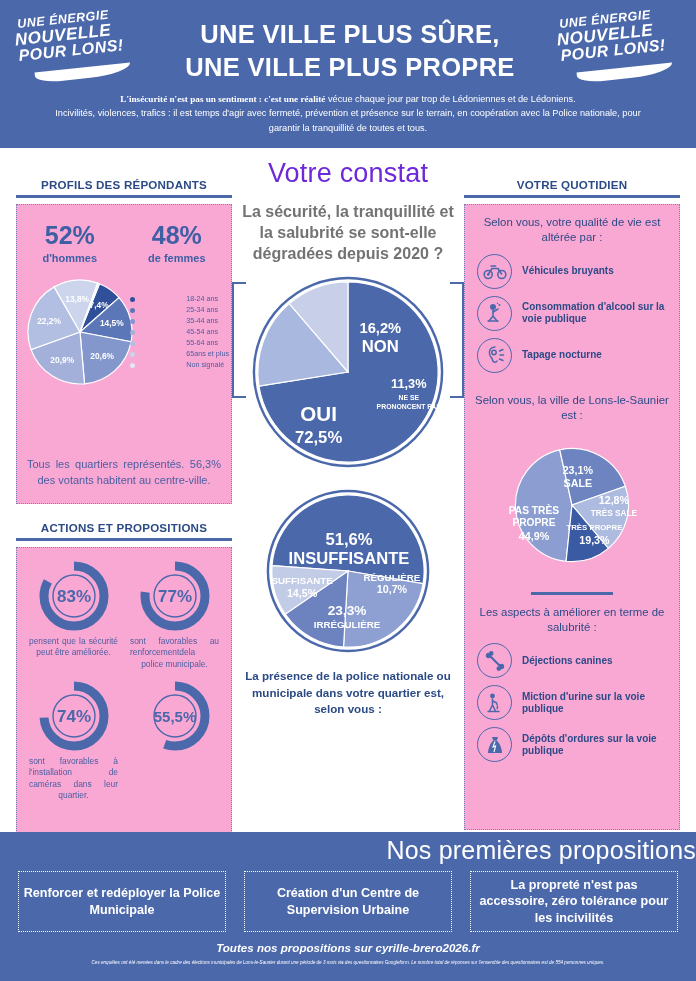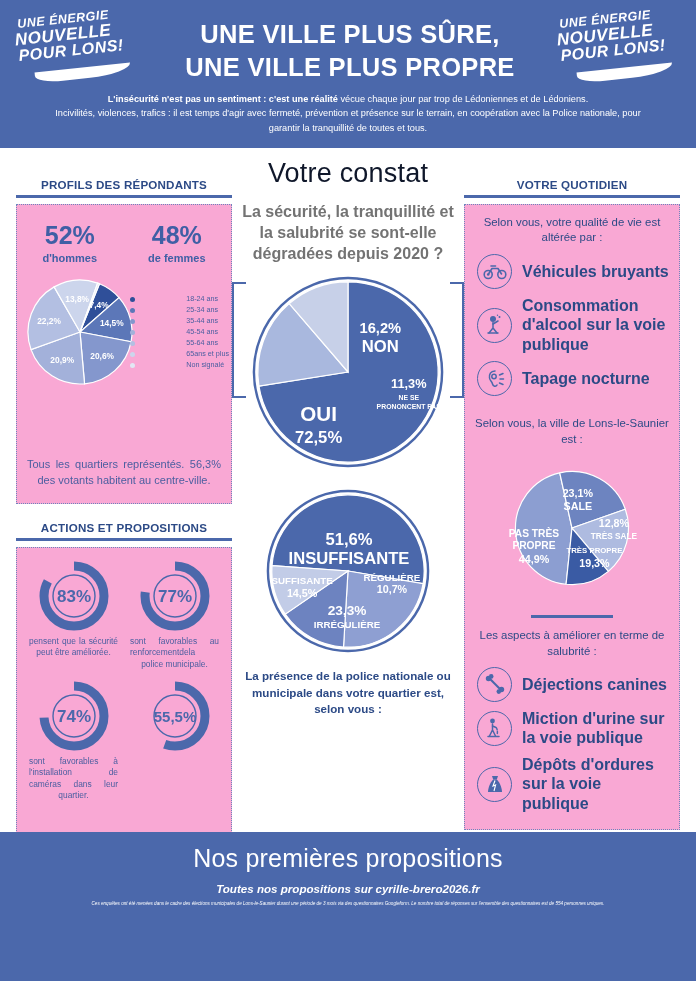--- a/index.html
+++ b/index.html
@@ -37,21 +37,21 @@
   }
   .header-title {
     position: absolute; left: 150px; top: 18px; width: 400px;
     text-align: center; font-size: 25.5px; font-weight: bold;
     line-height: 1.3; letter-spacing: .3px;
   }
   .header-sub {
     position: absolute; left: 40px; top: 92px; width: 616px;
     text-align: center; font-size: 9.2px; line-height: 1.55;
   }
-  .header-sub b { font-weight: bold; }
+  .header-sub b { font-weight: bold; font-family: Liberation Serif, serif; }
 
   
   .sec-title {
     font-size: 11.6px; font-weight: bold; color: #2c4a86;
     letter-spacing: .2px; text-align: center; padding-bottom: 4px;
     border-bottom: 3px solid #4b68ab;
   }
   .dashbox {
     border: 1.6px dotted #6f86bd;
     background: #f9a8d4;
@@ -86,21 +86,21 @@
   .panel-actions { margin-top: 6px; height: 290px; padding: 8px 6px 6px; }
   .gauges { display: flex; flex-wrap: wrap; }
   .gauge-cell { width: 50%; text-align: center; margin-bottom: 6px; }
   .gauge-cap {
     font-size: 8.4px; color: #4a5ea0; line-height: 1.35; padding: 0 6px;
     text-align: justify; text-align-last: center;
   }
 
   
   .col-center { position: absolute; left: 240px; top: 158px; width: 216px; text-align: center; }
-  .votre-constat { font-size: 27px; color: #0f172a; letter-spacing: .2px; }
+  .votre-constat { font-size: 27px; color: #6d28d9; letter-spacing: .2px; }
   .q-main {
     font-size: 16px; font-weight: bold; color: #737373;
     line-height: 1.32; margin-top: 12px;
   }
   .pie-big { margin: 10px auto 0; position: relative; width: 196px; height: 196px; }
   .pie-mid { margin: 18px auto 0; position: relative; width: 166px; height: 166px; }
   .q-sub {
     font-size: 11.6px; font-weight: bold; color: #2c4a86;
     line-height: 1.42; margin-top: 14px;
   }
@@ -113,34 +113,34 @@
     font-size: 11.4px; font-weight: normal; color: #2c4a86;
     text-align: center; line-height: 1.35; margin-bottom: 8px;
   }
   .icon-row { display: flex; align-items: center; margin: 7px 0 7px 4px; }
   .icon-circle {
     width: 35px; height: 35px; border-radius: 50%;
     border: 1.6px solid #4b68ab; flex: none;
     display: flex; align-items: center; justify-content: center;
   }
   .icon-text {
-    font-size: 16px; font-weight: bold; color: #2c4a86;
+    font-size: 10px; font-weight: bold; color: #2c4a86;
     margin-left: 10px; line-height: 1.22;
   }
   .divider-line {
     width: 82px; height: 3px; background: #4b68ab; margin: 10px auto;
   }
 
   
   .footer {
     position: absolute; left: 0; top: 832px; width: 696px; height: 149px;
     background: #4b68ab; color: #fff;
   }
   .footer-title {
-    text-align: center; font-size: 25px; padding-top: 12px; letter-spacing: .2px;
+    text-align: right; font-size: 25px; padding-top: 4px; letter-spacing: .2px;
   }
   .prop-row {
     display: flex; justify-content: space-between;
     padding: 6px 18px 0;
   }
   .prop-box {
     width: 208px; min-height: 56px;
     border: 1.6px dotted #ffffff;
     display: flex; align-items: center; justify-content: center;
     text-align: center; font-size: 12.6px; font-weight: bold;
@@ -449,17 +449,22 @@
           </svg>
         </div>
         <div class="icon-text">Dépôts d'ordures sur la voie publique</div>
       </div>
 
     </div>
   </div>
 
   <div class="footer">
     <div class="footer-title">Nos premières propositions</div>
+    <div class="prop-row">
+      <div class="prop-box">Renforcer et redéployer la Police Municipale</div>
+      <div class="prop-box">Création d'un Centre de Supervision Urbaine</div>
+      <div class="prop-box">La propreté n'est pas accessoire, zéro tolérance pour les incivilités</div>
+    </div>
     <div class="footer-cta">Toutes nos propositions sur cyrille-brero2026.fr</div>
     <div class="footer-legal">Ces enquêtes ont été menées dans le cadre des élections municipales de Lons-le-Saunier durant une période de 3 mois via des questionnaires Googleform. Le nombre total de réponses sur l'ensemble des questionnaires est de 554 personnes uniques.</div>
   </div>
 
 </div>
 
 </body></html>

